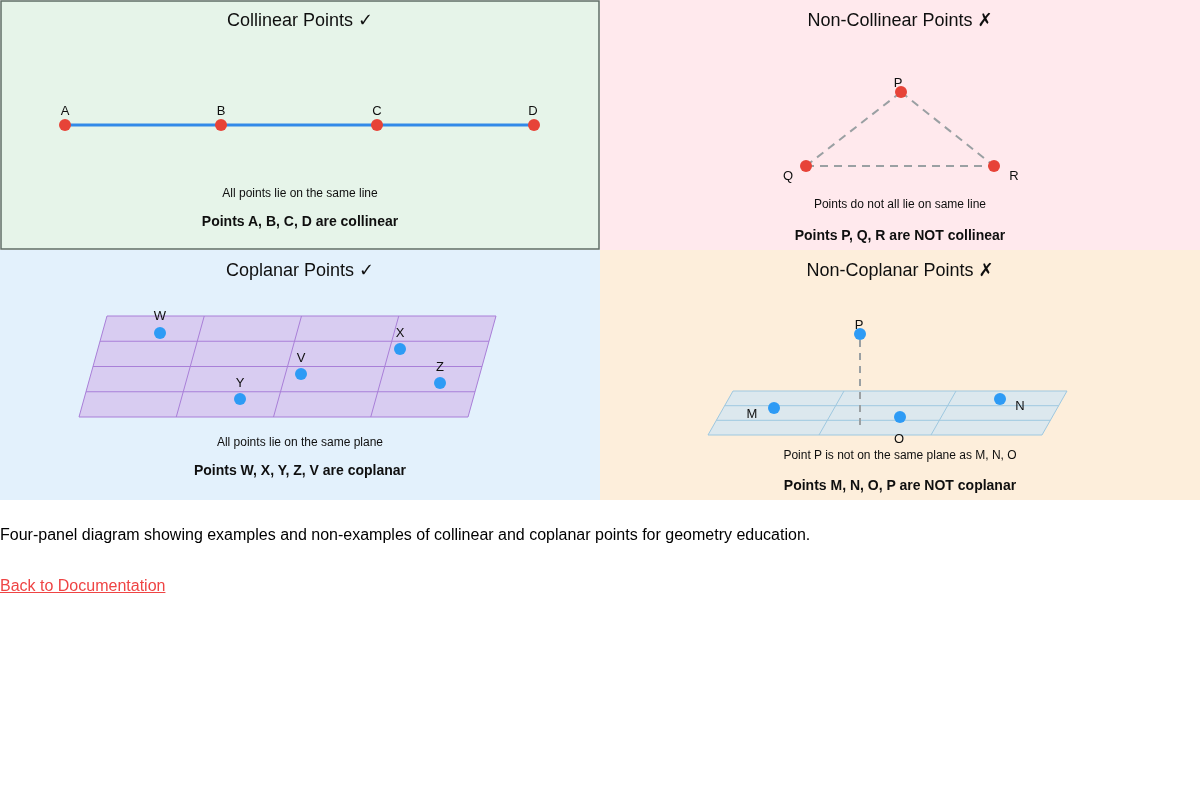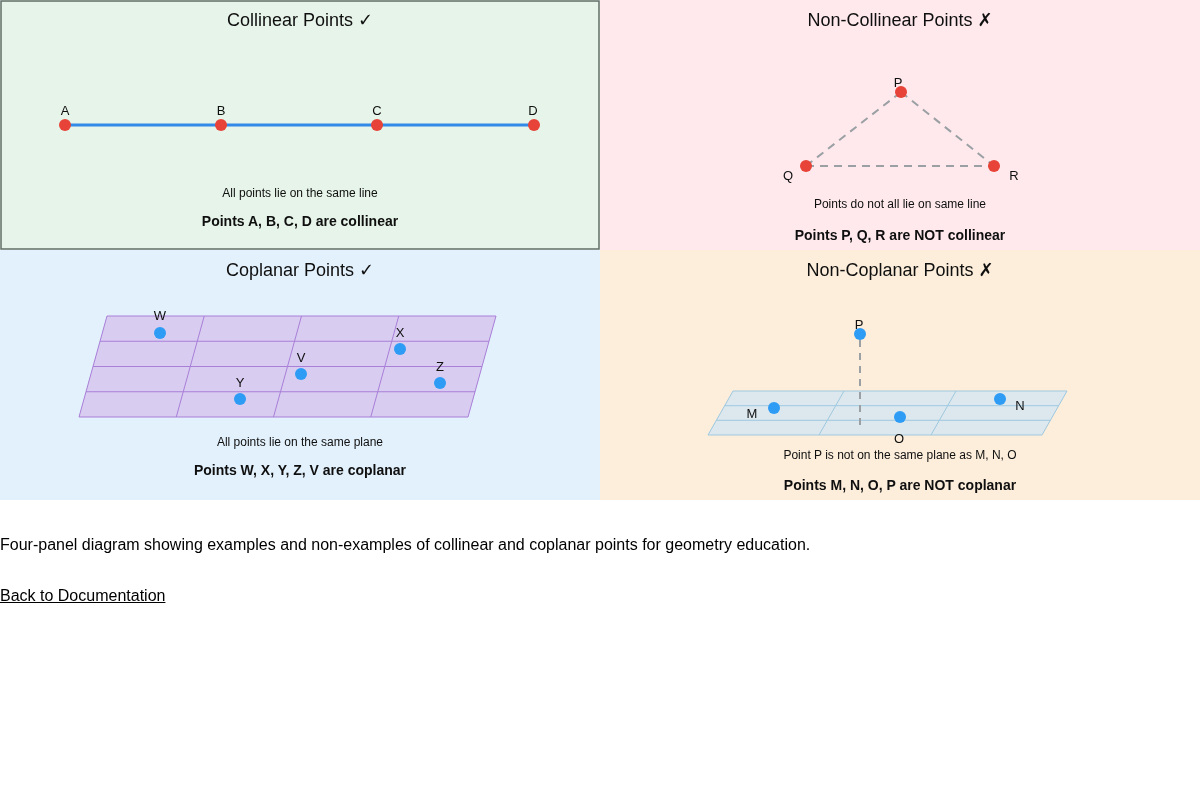--- a/index.html
+++ b/index.html
@@ -17,27 +17,27 @@
   svg text {
     fill: #0f0f0f;
     font-family: "Liberation Sans", "DejaVu Sans", sans-serif;
   }
   .panel-title { font-size: 18px; }
   .desc        { font-size: 12px; }
   .conclusion  { font-size: 14px; font-weight: bold; }
   .pt-label    { font-size: 13px; }
   .caption {
     font-size: 16px;
-    margin: 36px 0 0 0;
+    margin: 26px 0 0 0;
   }
   .doc-link-wrap {
     margin: 33px 0 0 0;
     font-size: 16px;
   }
-  .doc-link { color: #000000; text-decoration: underline; }
+  .doc-link { color: #ef4444; text-decoration: underline; }
 </style>
 </head>
 <body>
 
 <div class="page">
 
   <svg width="1200" height="500" viewBox="0 0 1200 500">
 
     <rect x="1" y="1" width="598" height="248" fill="#e6f4e9" stroke="#5f6e66" stroke-width="1.5"></rect>
 

